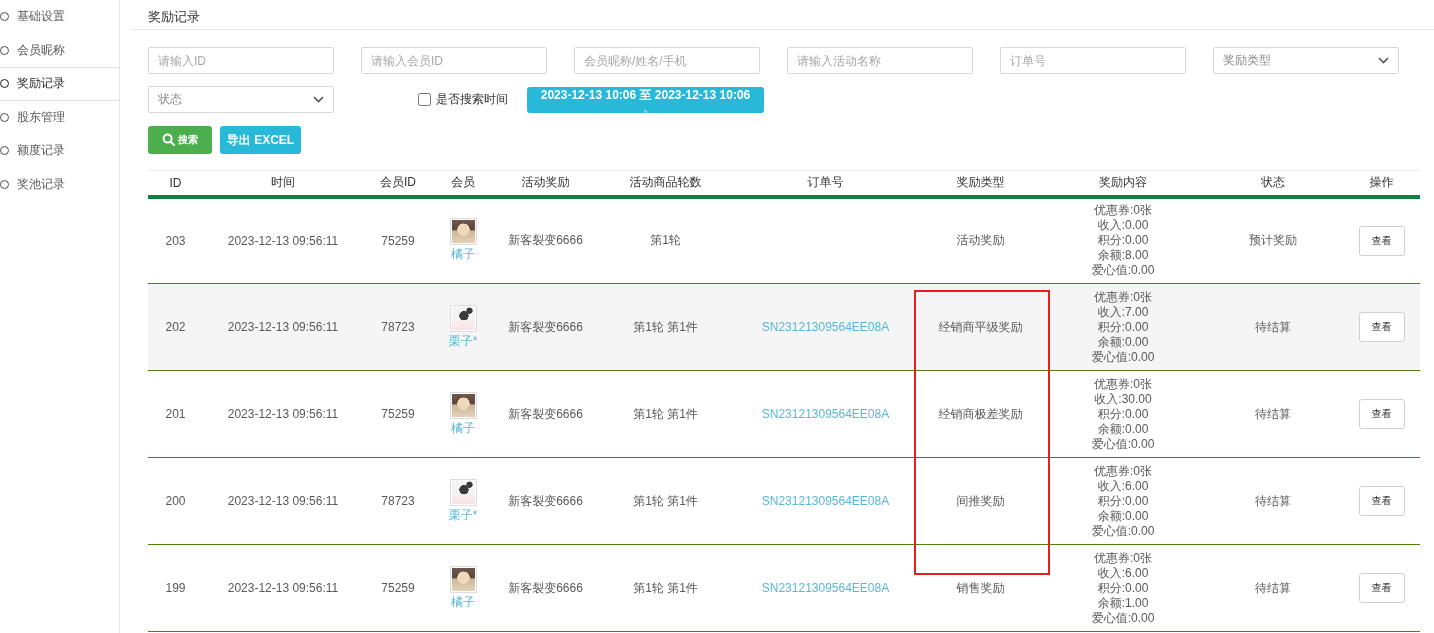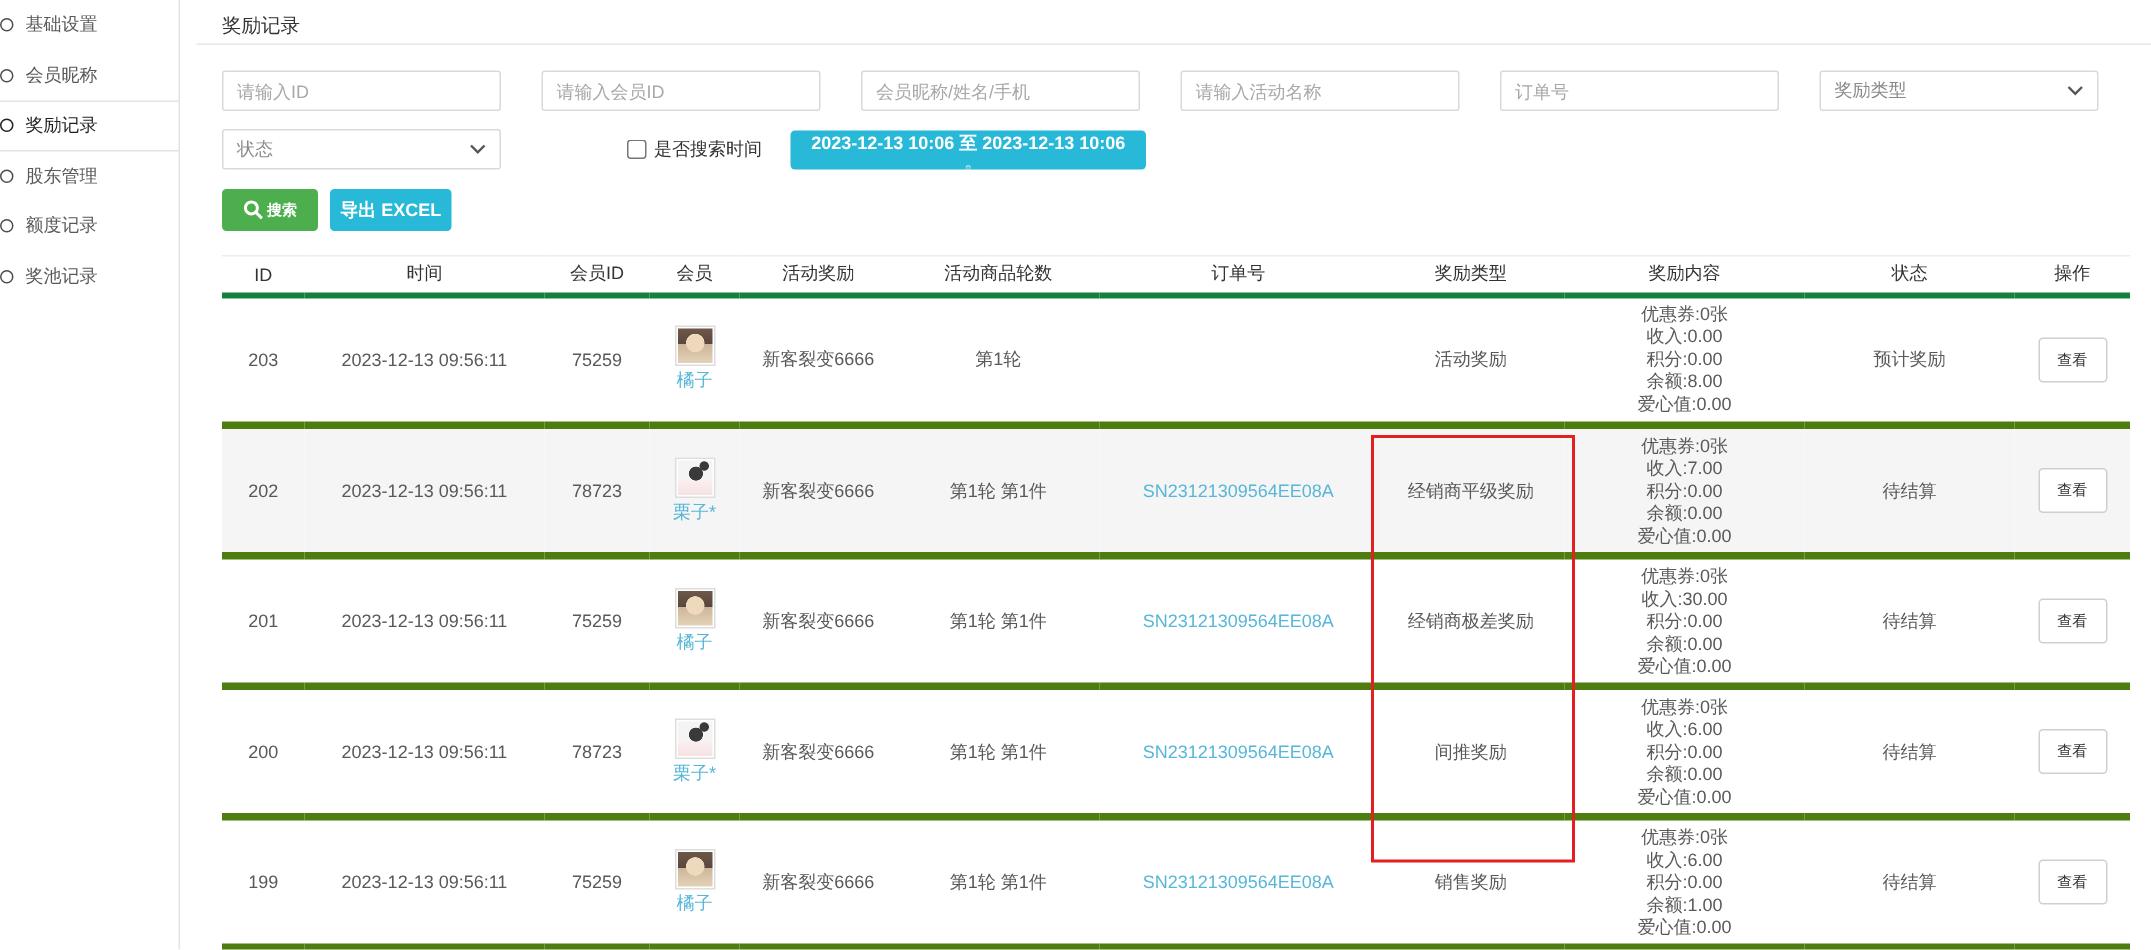--- a/index.html
+++ b/index.html
@@ -53,21 +53,21 @@
     border-radius:3px; background:var(--accent-cyan); color:#fff; font-size:12px;
     font-weight:600; cursor:pointer;
     font-family:"Liberation Sans","DejaVu Sans",sans-serif; }
 
   
   .table-wrap { position:absolute; left:27px; top:170px; right:14px; }
   table { width:100%; border-collapse:collapse; table-layout:fixed; font-size:12px; }
   thead th { height:26px; font-weight:400; color:#333; text-align:center;
     border-top:1px solid #ececec; border-bottom:4px solid #15803d; }
   tbody td { height:87px; text-align:center; vertical-align:middle;
-    border-bottom:5px solid #4d7c0f; color:#595959; }
+    border-bottom:1px solid #4d7c0f; color:#595959; }
   tbody tr.shaded { background:var(--row-shade); }
   td.order, .member-name { color:var(--link-blue); }
   .member-name { cursor:pointer; margin-top:1px; }
   td.content div { line-height:15px; }
   .avatar { width:27px; height:27px; margin:0 auto; border:1px solid #ddd;
     background:#fff; padding:1px; }
   .avatar .ph { width:100%; height:100%; }
   .avatar.var-a .ph { background:
     radial-gradient(circle at 50% 42%, #eed9bc 0 34%, rgba(0,0,0,0) 36%),
     linear-gradient(180deg,#6e584a 0%,#5a463c 45%,#cdb598 46%,#e3d2b8 100%); }

